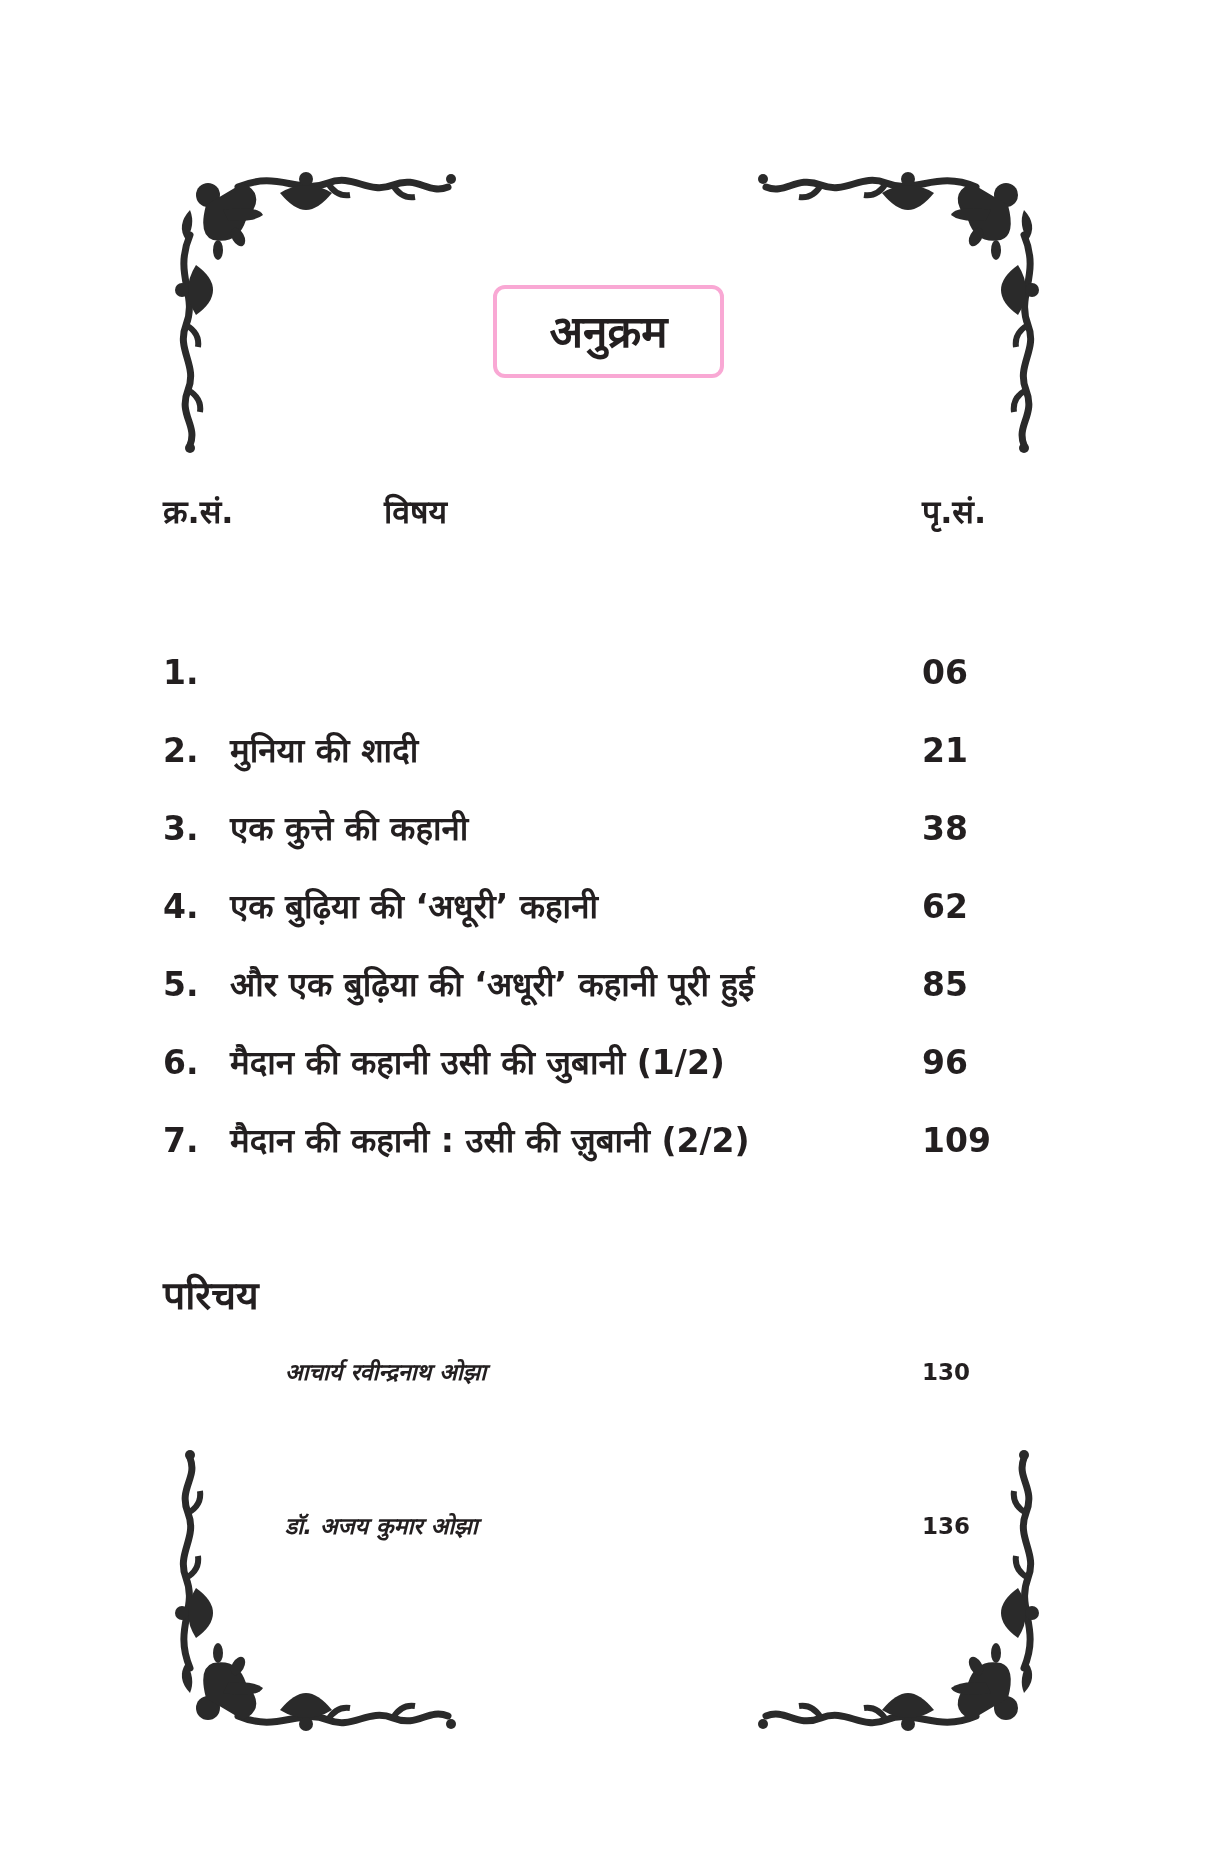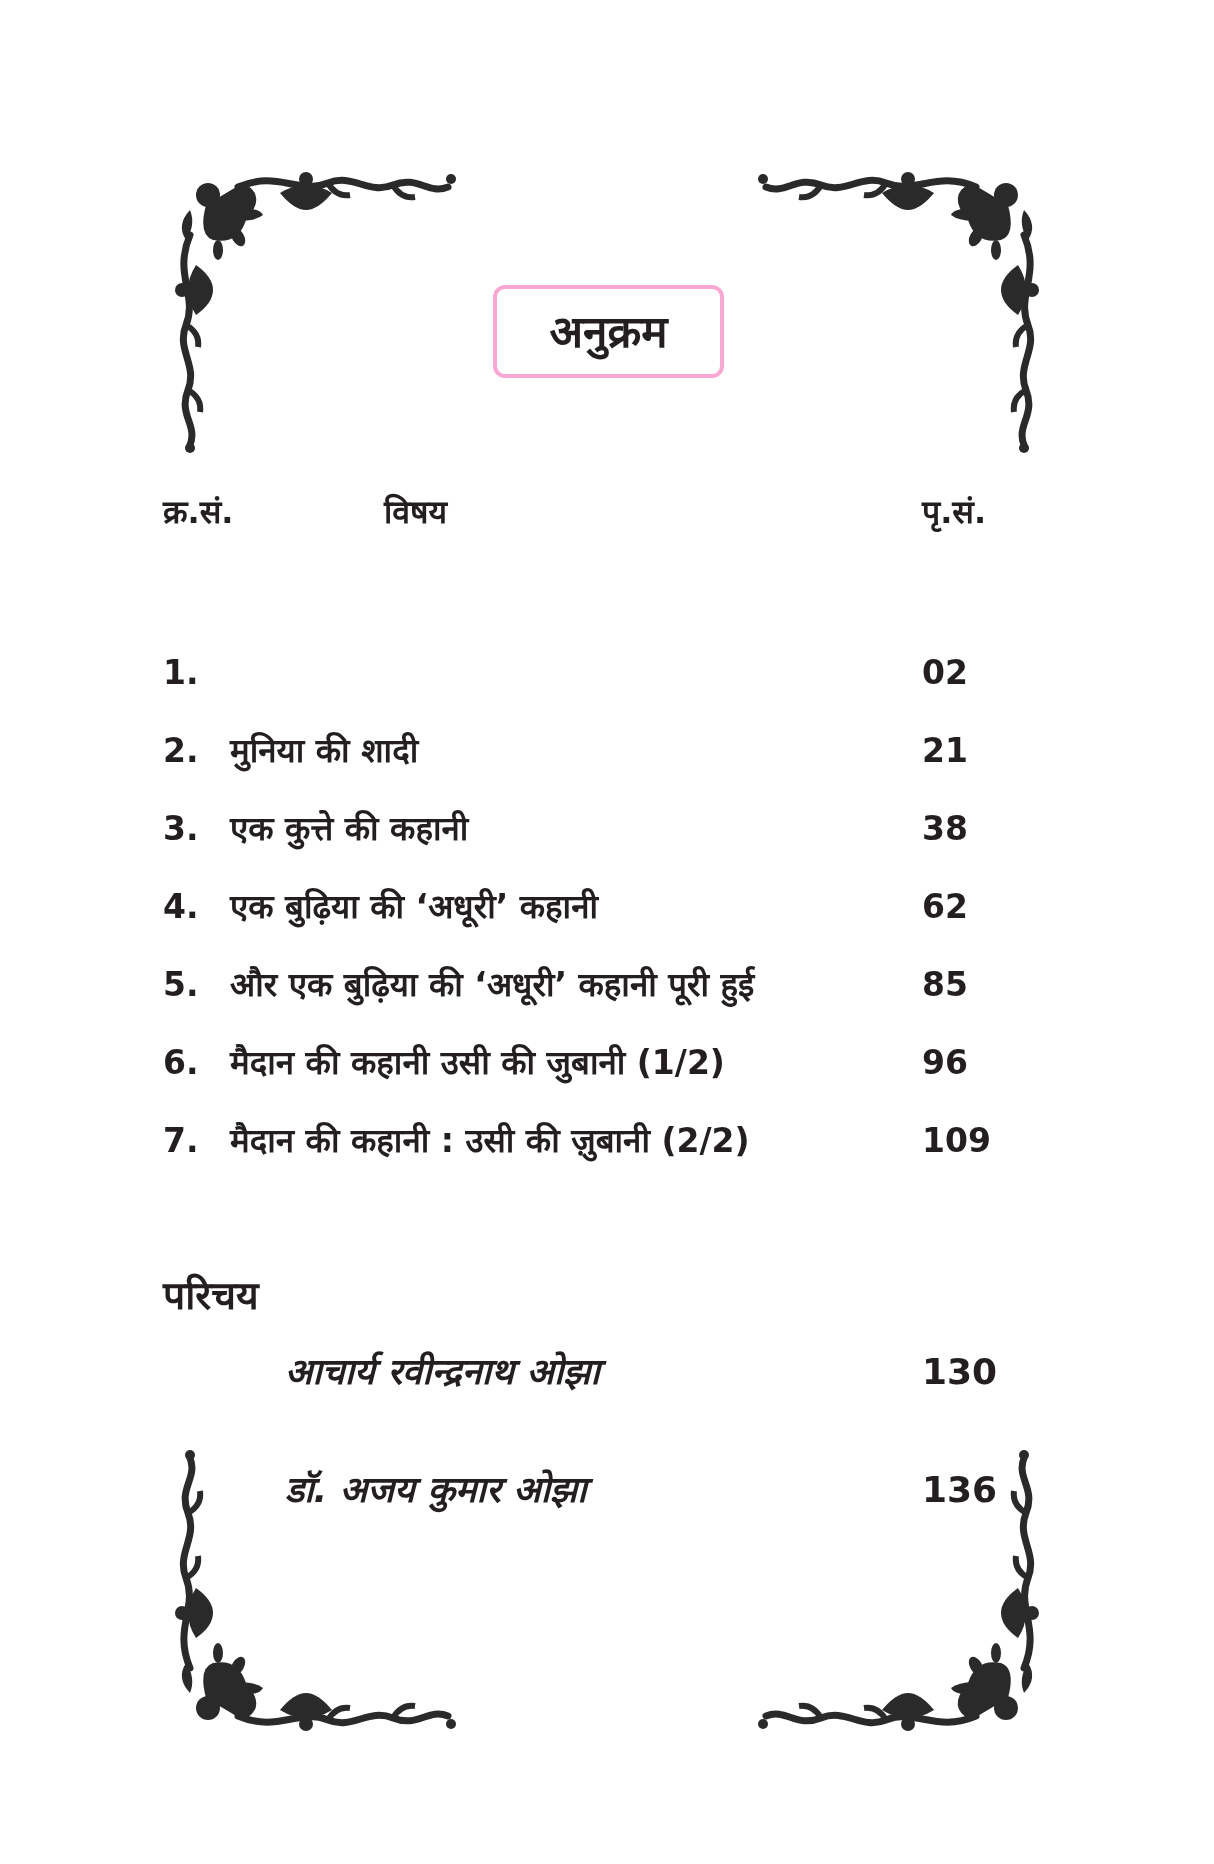--- a/index.html
+++ b/index.html
@@ -10,21 +10,21 @@
   .title-box { position:absolute; left:493px; top:285px; width:223px; height:85px;
                border:4px solid #f9a8d4; border-radius:12px; display:flex;
                align-items:center; justify-content:center; }
   .title-text { font-size:44px; font-weight:bold; line-height:1; }
   .hdr { position:absolute; top:492px; font-size:32px; font-weight:bold; line-height:40px; }
   .row { position:absolute; left:0; width:1214px; height:44px; font-size:33px; font-weight:bold; line-height:44px; }
   .row .num { position:absolute; left:163px; }
   .row .ttl { position:absolute; left:230px; white-space:nowrap; }
   .row .pg { position:absolute; left:922px; }
   .section { position:absolute; left:163px; top:1274px; font-size:39px; font-weight:bold; line-height:44px; }
-  .irow { position:absolute; left:0; width:1214px; height:44px; font-size:36px; line-height:44px;text-align:right; }
+  .irow { position:absolute; left:0; width:1214px; height:44px; font-size:23px; line-height:44px;text-align:right; }
   .irow .ttl { position:absolute; left:285px; font-style:italic; font-weight:bold; white-space:nowrap; }
   .irow .pg { position:absolute; left:922px; font-weight:bold; }
 </style>
 </head>
 <body>
 
 <svg width="0" height="0" style="position:absolute">
   <defs>
     <g id="corner">
 
@@ -85,21 +85,21 @@
   <span class="title-text">अनुक्रम</span>
 </div>
 
 <div class="hdr" style="left:163px;">क्र.सं.</div>
 <div class="hdr" style="left:384px;">विषय</div>
 <div class="hdr" style="left:922px;">पृ.सं.</div>
 
 <div>
   <div class="row" style="top:651px;">
     <span class="num">1.</span>
-    <span class="pg">02</span>
+    <span class="pg">06</span>
   </div>
   <div class="row" style="top:729px;">
     <span class="num">2.</span>
     <span class="ttl">मुनिया की शादी</span>
     <span class="pg">21</span>
   </div>
   <div class="row" style="top:807px;">
     <span class="num">3.</span>
     <span class="ttl">एक कुत्ते की कहानी</span>
     <span class="pg">38</span>
@@ -125,16 +125,16 @@
     <span class="pg">109</span>
   </div>
 </div>
 
 <div class="section">परिचय</div>
 
 <div class="irow" style="top:1350px;">
   <span class="ttl">आचार्य रवीन्द्रनाथ ओझा</span>
   <span class="pg">130</span>
 </div>
-<div class="irow" style="top:1468px;">
+<div class="irow" style="top:1504px;">
   <span class="ttl">डॉ. अजय कुमार ओझा</span>
   <span class="pg">136</span>
 </div>
 
 </body></html>

